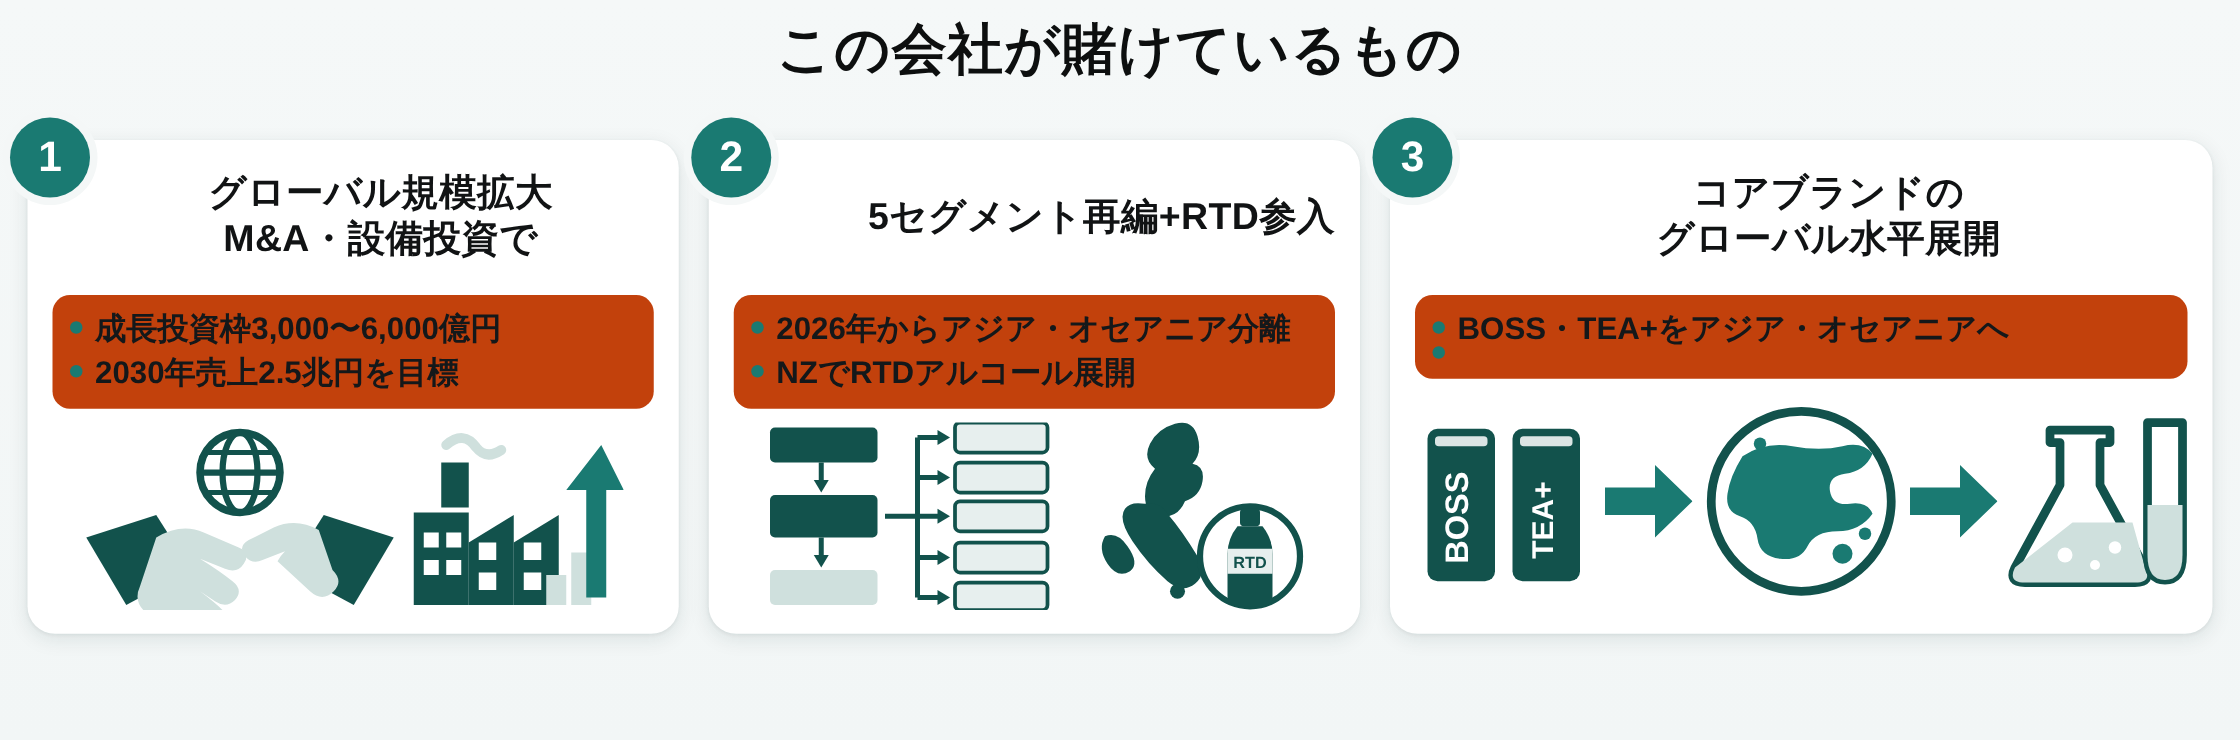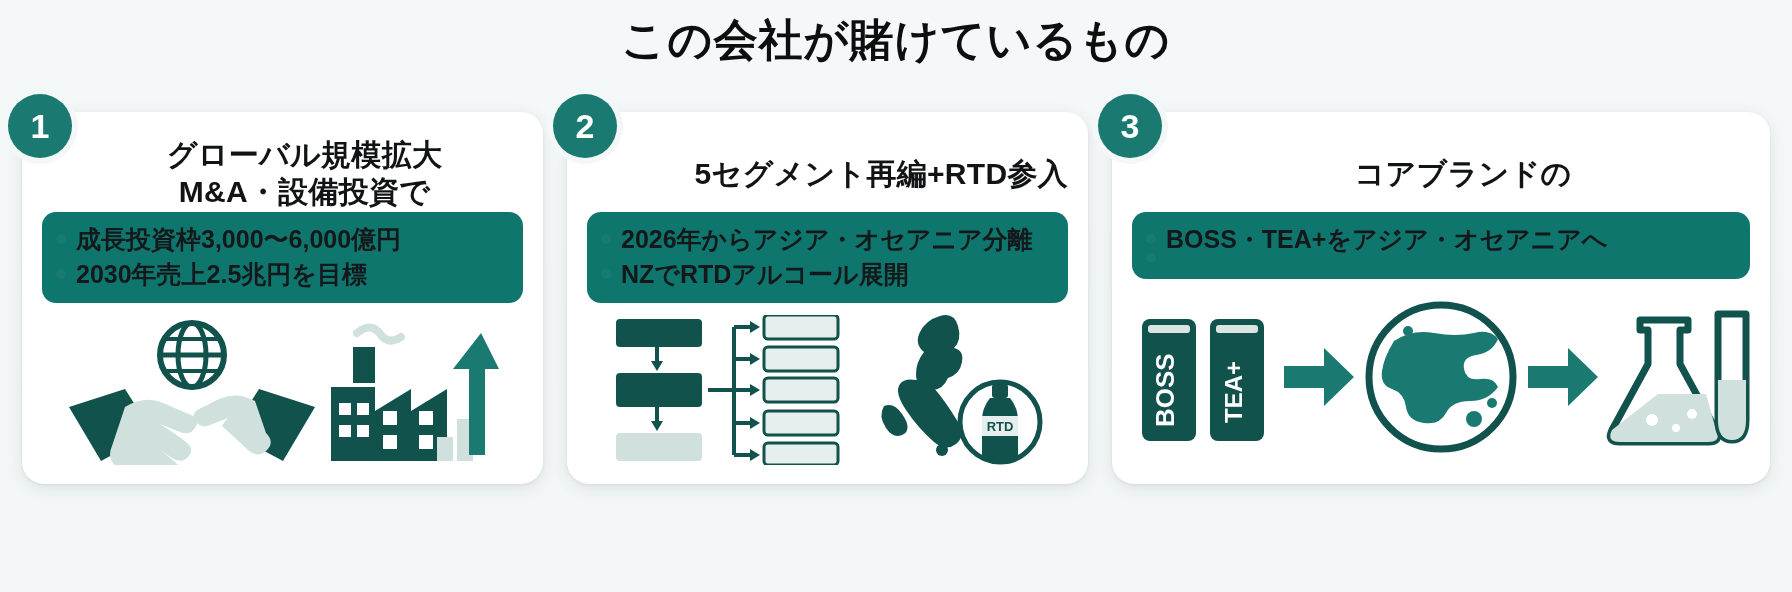--- a/index.html
+++ b/index.html
@@ -70,22 +70,22 @@
     color: #111314;
     line-height: 1.22;
     letter-spacing: .3px;
     min-height: 76px;
     display: flex; flex-direction: column; justify-content: center;
   }
   .card.two .card-title { margin-left: 34px; min-height: 76px; align-items: flex-end; }
 
   
   .bullets {
-    margin-top: 0;
-    background: #0f766e;
+    margin-top: 24px;
+    background: #c2410c;
     border-radius: 14px;
     padding: 10px 14px 12px 14px;
   }
   .bullet {
     display: flex;
     align-items: baseline;
     gap: 10px;
     font-size: 25px;
     font-weight: 700;
     color: #14181a;
@@ -272,20 +272,21 @@
           </g>
         </svg>
       </div>
     </div>
 
     <div class="card three">
       <div class="badge">3</div>
 
       <div class="card-title">
         <span>コアブランドの</span>
+        <span>グローバル水平展開</span>
       </div>
 
       <div class="bullets">
         <div class="bullet">
           <span class="dot"></span>
           <span>BOSS・TEA+をアジア・オセアニアへ</span>
         </div>
         <div class="bullet">
           <span class="dot"></span>
         </div>

